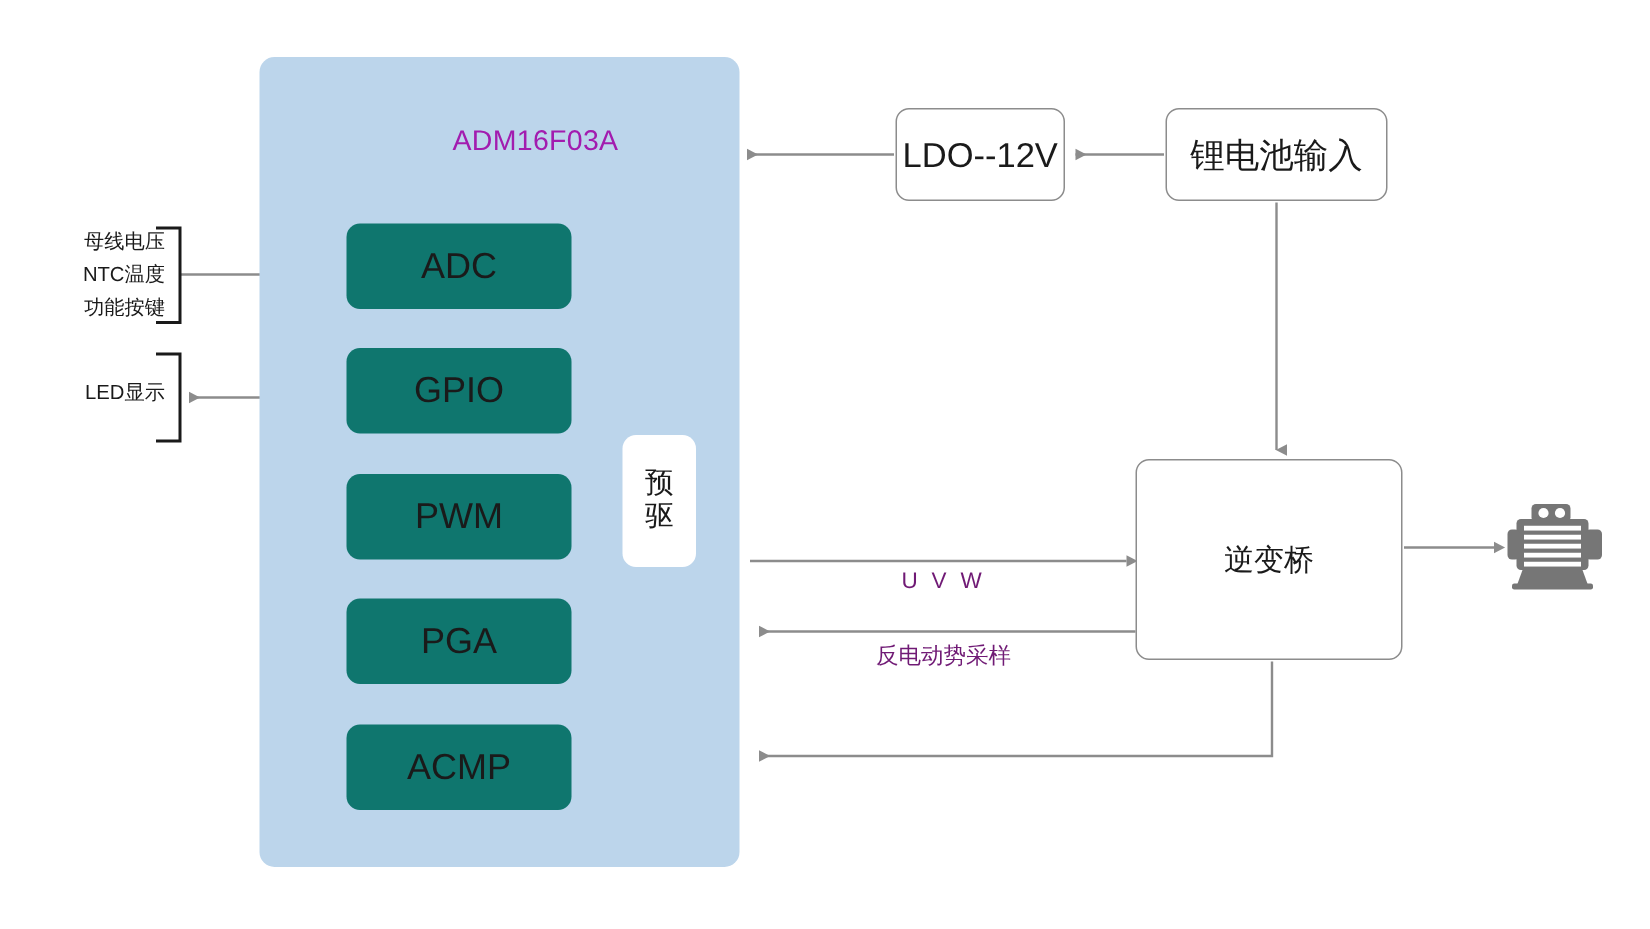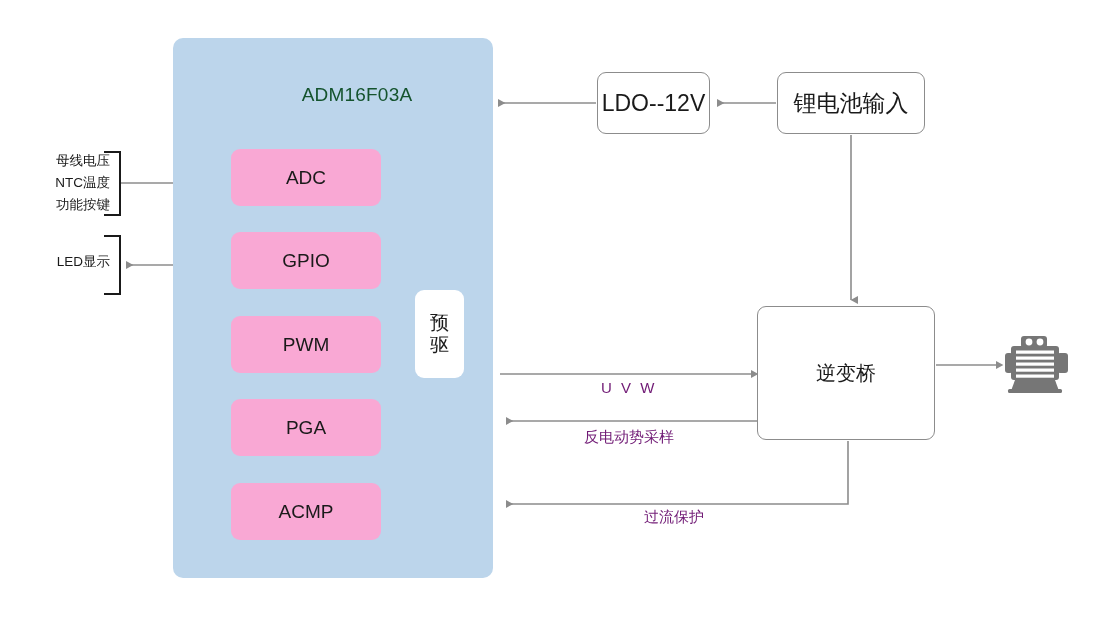--- a/index.html
+++ b/index.html
@@ -39,36 +39,36 @@
     background: #bcd5eb;
     border-radius: 10px;
   }
   .mcu-title {
     position: absolute;
     left: 173px;
     top: 84px;
     width: 368px;
     text-align: center;
     font-size: 19px;
-    color: #14532d;
+    color: #a21caf;
     letter-spacing: 0.2px;
   }
 
   
   .periph {
     position: absolute;
     left: 231px;
     width: 150px;
     height: 57px;
-    background: #f9a8d4;
+    background: #0f766e;
     border-radius: 9px;
     display: flex;
     align-items: center;
     justify-content: center;
-    font-size: 19px;
+    font-size: 24px;
     color: #1a1a1a;
   }
 
   
   .predriver {
     position: absolute;
     left: 415px;
     top: 290px;
     width: 49px;
     height: 88px;
@@ -200,21 +200,20 @@
     <div>母线电压</div>
     <div>NTC温度</div>
     <div>功能按键</div>
   </div>
   <div class="sig-group" id="sig-led">
     <div>LED显示</div>
   </div>
 
   <div class="wire-label" id="label-uvw">U V W</div>
   <div class="wire-label" id="label-bemf">反电动势采样</div>
-  <div class="wire-label" id="label-ocp">过流保护</div>
 
   <svg class="motor-icon" viewBox="0 0 70 58" xmlns="http://www.w3.org/2000/svg">
     <g fill="#767676">
 
       <rect x="18" y="0" width="26" height="12" rx="3"></rect>
 
       <rect x="8" y="10" width="48" height="34" rx="3"></rect>
 
       <rect x="2" y="17" width="8" height="20" rx="3"></rect>
 

